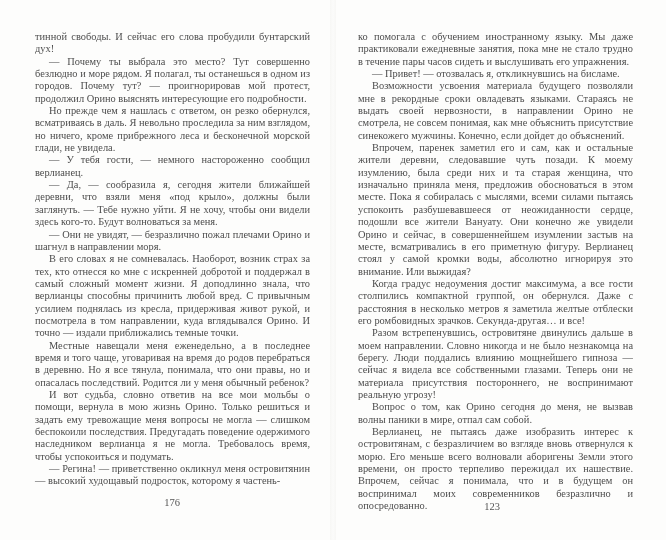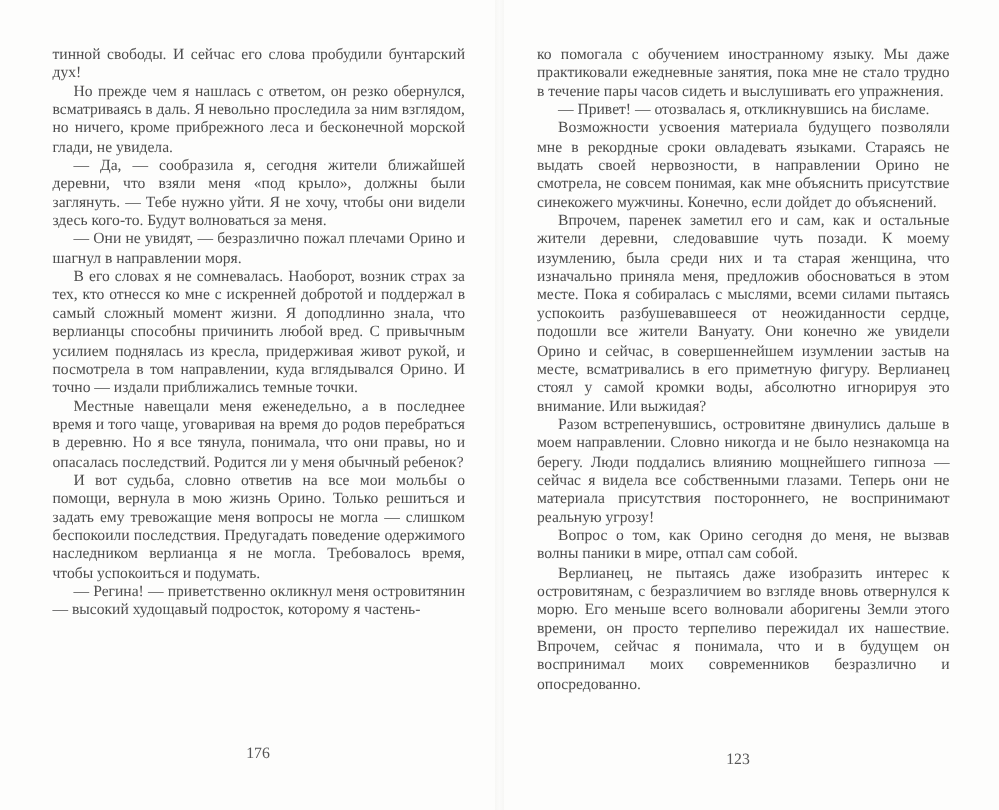--- a/index.html
+++ b/index.html
@@ -69,36 +69,39 @@
   </style>
 </head>
 <body>
 
 <div class="spread">
   <div class="gutter"></div>
 
   <div class="page page-left">
     <div class="text-block">
       <p class="para noindent">тинной свободы. И сейчас его слова пробудили бунтарский дух!</p>
+      <p class="para">— Почему ты выбрала это место? Тут совершенно безлюдно и море рядом. Я полагал, ты останешься в одном из городов. Почему тут? — проигнорировав мой протест, продолжил Орино выяснять интересующие его подробности.</p>
       <p class="para">Но прежде чем я нашлась с ответом, он резко обернулся, всматриваясь в даль. Я невольно проследила за ним взглядом, но ничего, кроме прибрежного леса и бесконечной морской глади, не увидела.</p>
+      <p class="para">— У тебя гости, — немного настороженно сообщил верлианец.</p>
       <p class="para">— Да, — сообразила я, сегодня жители ближайшей деревни, что взяли меня «под крыло», должны были заглянуть. — Тебе нужно уйти. Я не хочу, чтобы они видели здесь кого-то. Будут волноваться за меня.</p>
       <p class="para">— Они не увидят, — безразлично пожал плечами Орино и шагнул в направлении моря.</p>
       <p class="para">В его словах я не сомневалась. Наоборот, возник страх за тех, кто отнесся ко мне с искренней добротой и поддержал в самый сложный момент жизни. Я доподлинно знала, что верлианцы способны причинить любой вред. С привычным усилием поднялась из кресла, придерживая живот рукой, и посмотрела в том направлении, куда вглядывался Орино. И точно — издали приближались темные точки.</p>
       <p class="para">Местные навещали меня еженедельно, а в последнее время и того чаще, уговаривая на время до родов перебраться в деревню. Но я все тянула, понимала, что они правы, но и опасалась последствий. Родится ли у меня обычный ребенок?</p>
       <p class="para">И вот судьба, словно ответив на все мои мольбы о помощи, вернула в мою жизнь Орино. Только решиться и задать ему тревожащие меня вопросы не могла — слишком беспокоили последствия. Предугадать поведение одержимого наследником верлианца я не могла. Требовалось время, чтобы успокоиться и подумать.</p>
       <p class="para">— Регина! — приветственно окликнул меня островитянин — высокий худощавый подросток, которому я частень-</p>
     </div>
     <div class="page-number">176</div>
   </div>
 
   <div class="page page-right">
     <div class="text-block">
       <p class="para noindent">ко помогала с обучением иностранному языку. Мы даже практиковали ежедневные занятия, пока мне не стало трудно в течение пары часов сидеть и выслушивать его упражнения.</p>
       <p class="para">— Привет! — отозвалась я, откликнувшись на бисламе.</p>
       <p class="para">Возможности усвоения материала будущего позволяли мне в рекордные сроки овладевать языками. Стараясь не выдать своей нервозности, в направлении Орино не смотрела, не совсем понимая, как мне объяснить присутствие синекожего мужчины. Конечно, если дойдет до объяснений.</p>
       <p class="para">Впрочем, паренек заметил его и сам, как и остальные жители деревни, следовавшие чуть позади. К моему изумлению, была среди них и та старая женщина, что изначально приняла меня, предложив обосноваться в этом месте. Пока я собиралась с мыслями, всеми силами пытаясь успокоить разбушевавшееся от неожиданности сердце, подошли все жители Вануату. Они конечно же увидели Орино и сейчас, в совершеннейшем изумлении застыв на месте, всматривались в его приметную фигуру. Верлианец стоял у самой кромки воды, абсолютно игнорируя это внимание. Или выжидая?</p>
+      <p class="para">Когда градус недоумения достиг максимума, а все гости столпились компактной группой, он обернулся. Даже с расстояния в несколько метров я заметила желтые отблески его ромбовидных зрачков. Секунда-другая… и все!</p>
       <p class="para">Разом встрепенувшись, островитяне двинулись дальше в моем направлении. Словно никогда и не было незнакомца на берегу. Люди поддались влиянию мощнейшего гипноза — сейчас я видела все собственными глазами. Теперь они не материала присутствия постороннего, не воспринимают реальную угрозу!</p>
       <p class="para">Вопрос о том, как Орино сегодня до меня, не вызвав волны паники в мире, отпал сам собой.</p>
       <p class="para">Верлианец, не пытаясь даже изобразить интерес к островитянам, с безразличием во взгляде вновь отвернулся к морю. Его меньше всего волновали аборигены Земли этого времени, он просто терпеливо пережидал их нашествие. Впрочем, сейчас я понимала, что и в будущем он воспринимал моих современников безразлично и опосредованно.</p>
     </div>
     <div class="page-number">123</div>
   </div>
 </div>
 
 </body></html>

